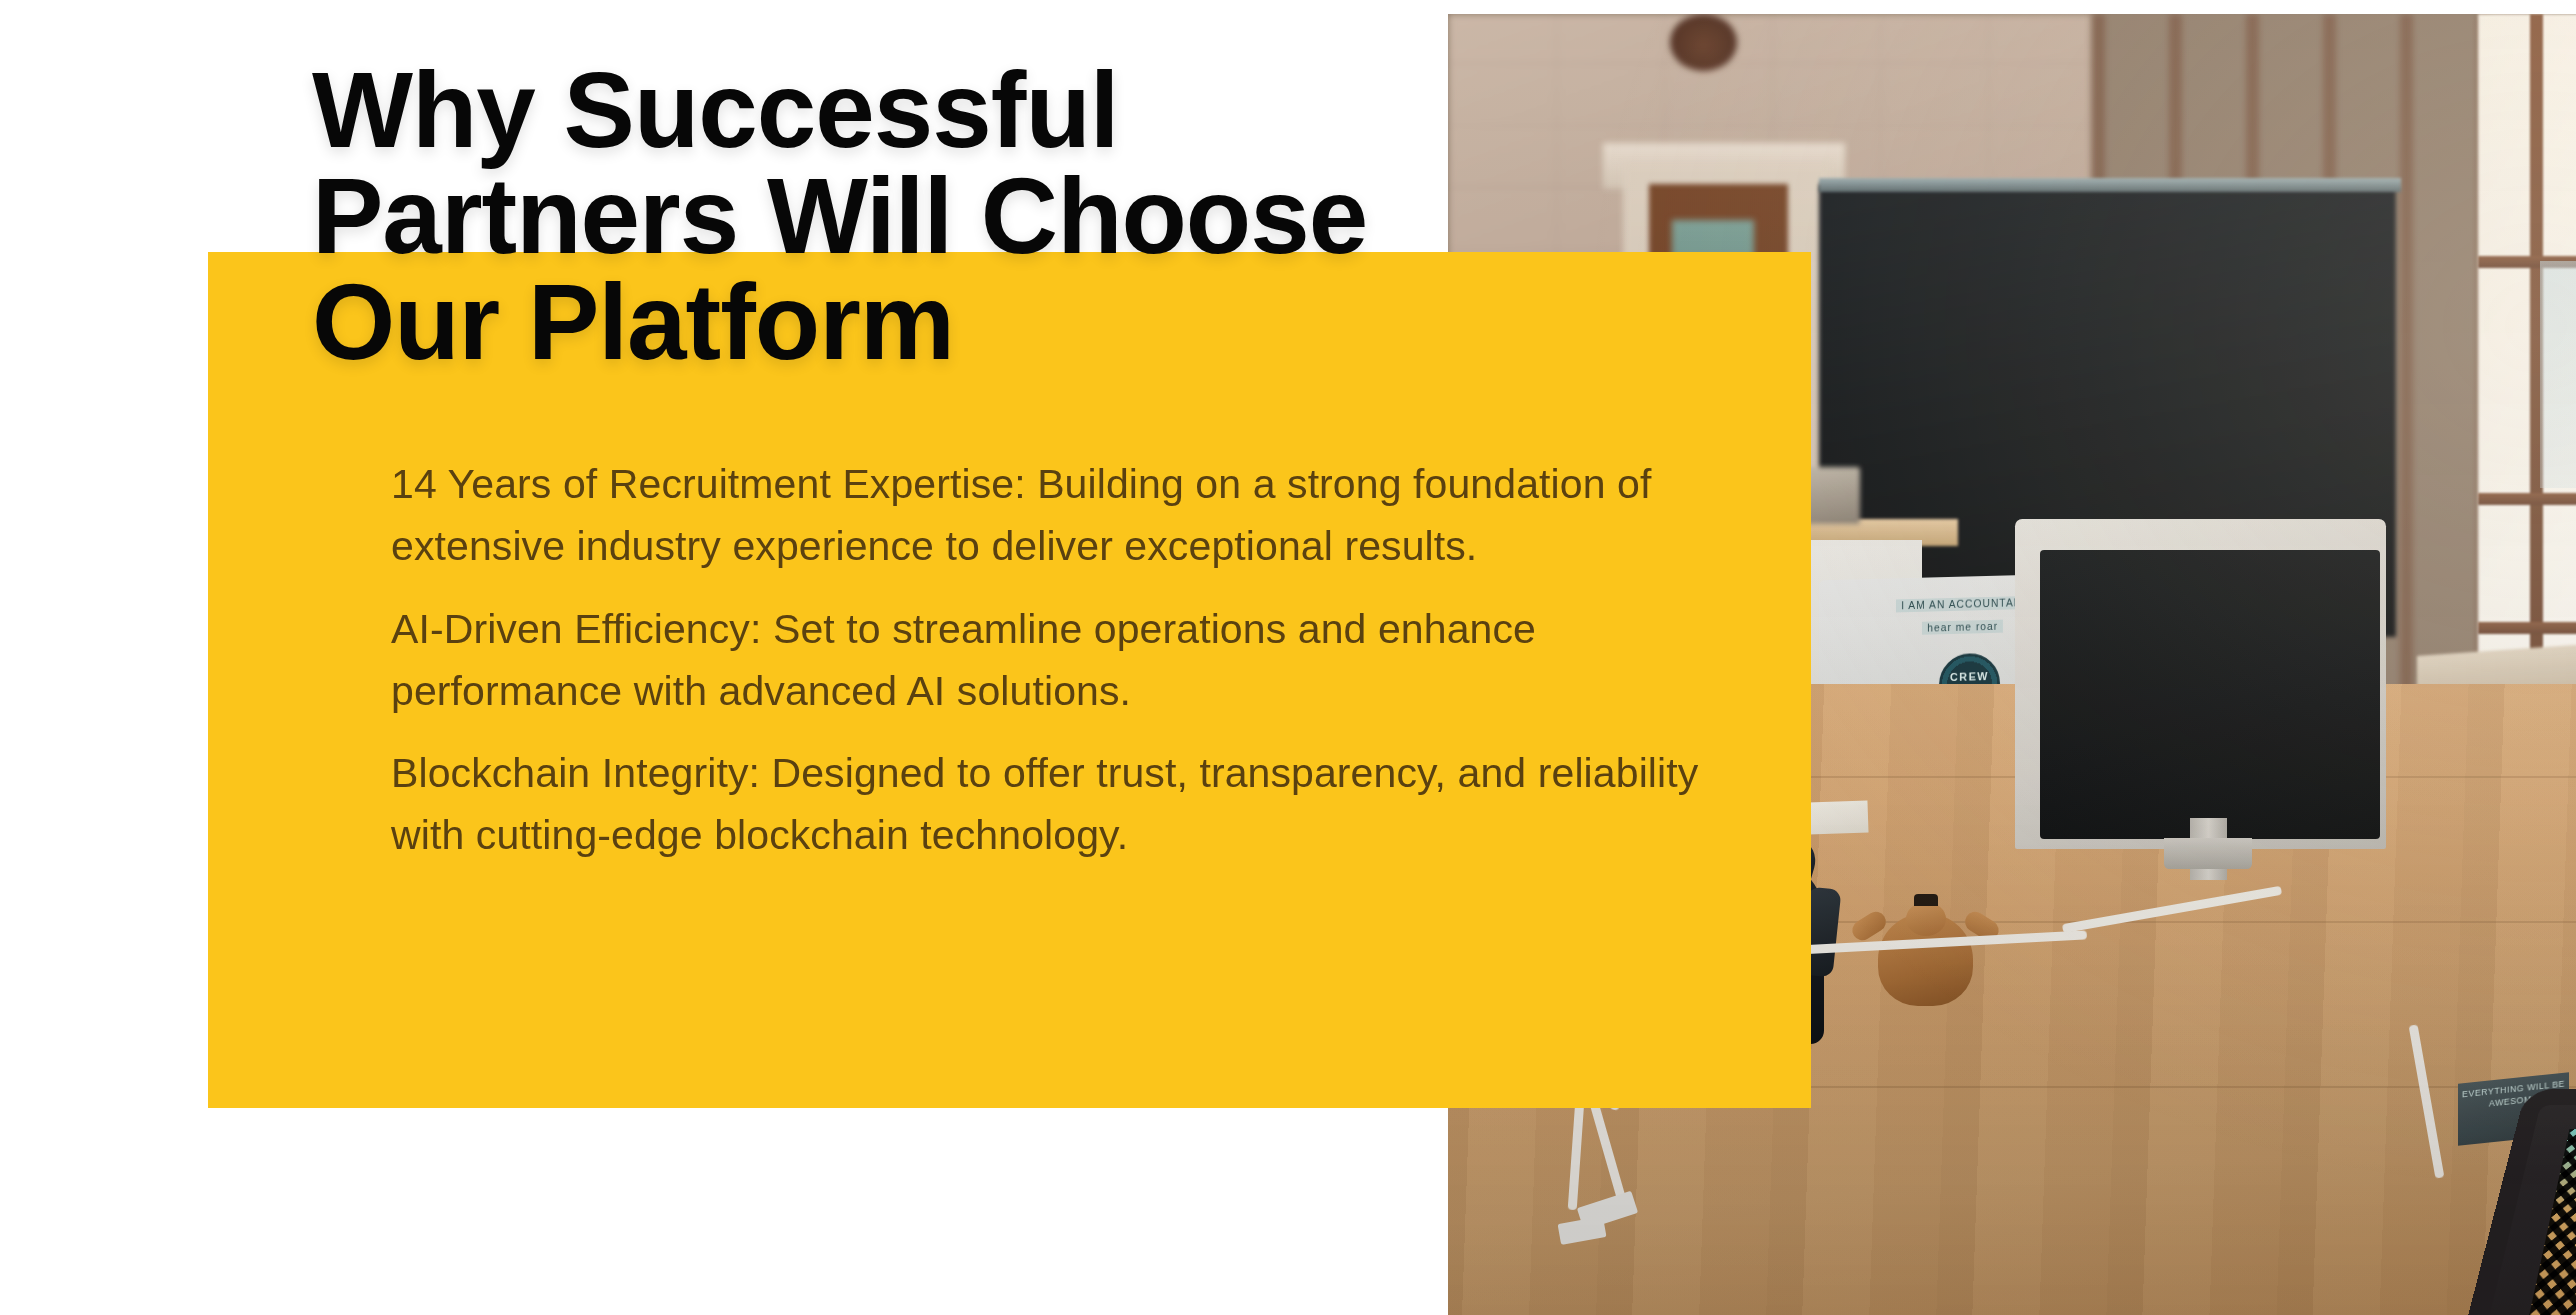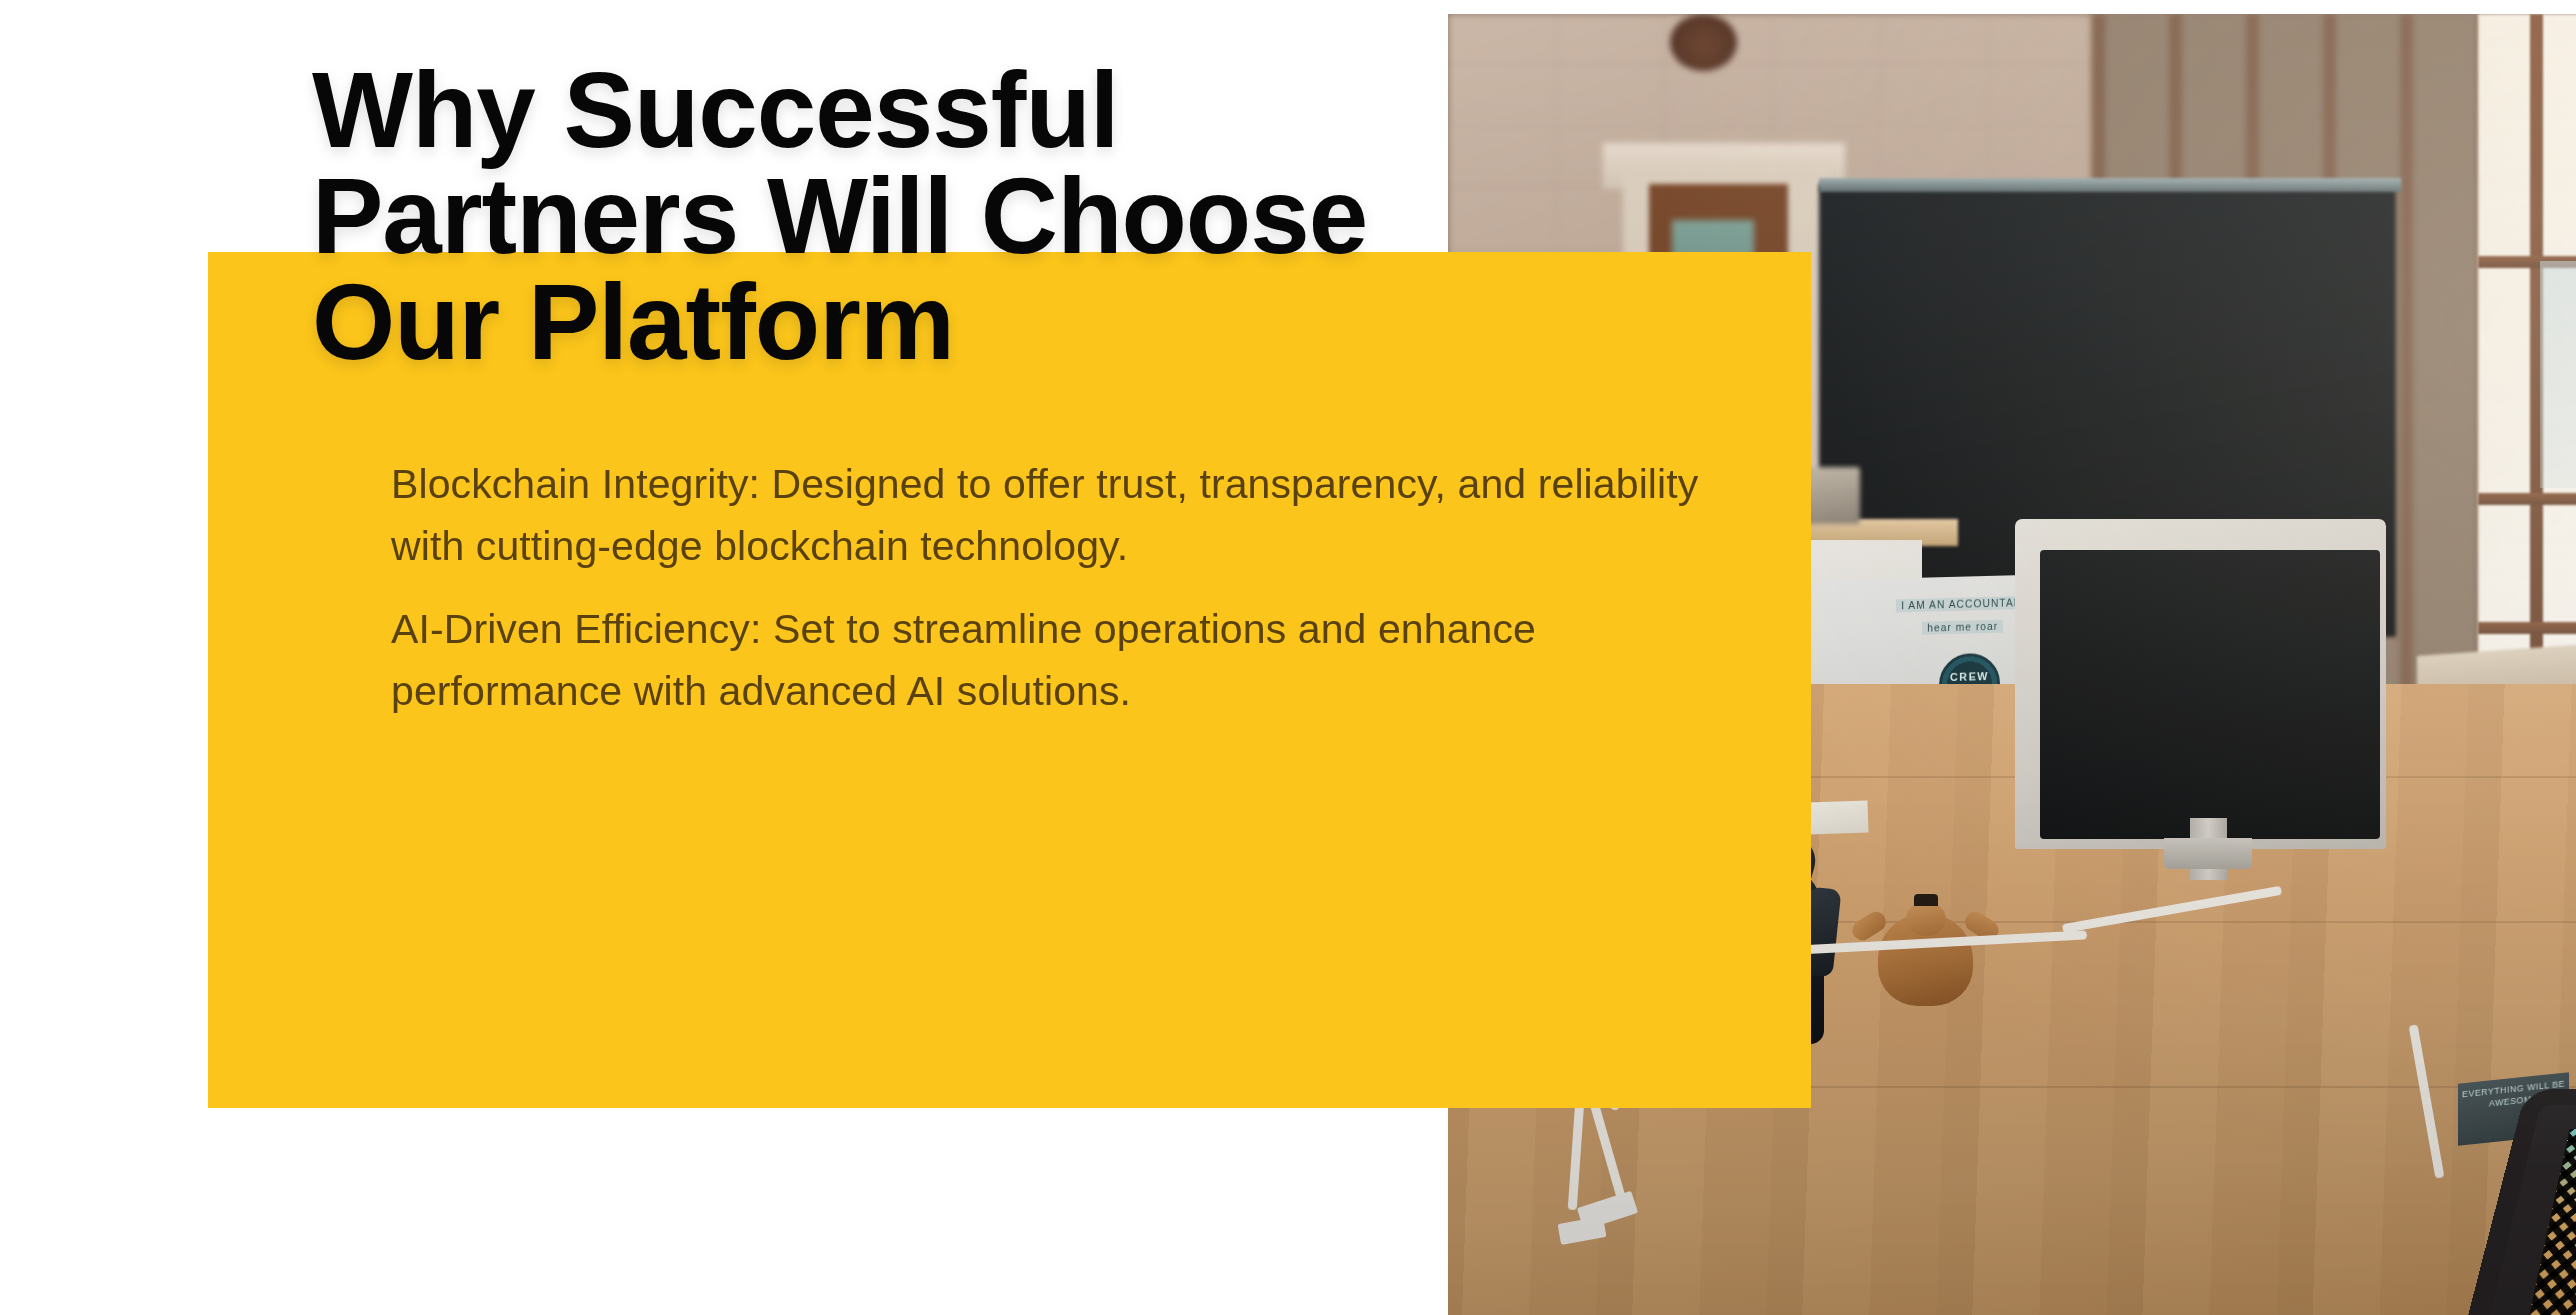--- a/index.html
+++ b/index.html
@@ -310,18 +310,19 @@
     <div class="photo-warm"></div>
   </div>
 
   <div class="yellow-card"></div>
 
   <h1 class="headline">Why Successful
 Partners Will Choose
 Our Platform</h1>
 
   <div class="body-wrap">
+    <p class="body-para">14 Years of Recruitment Expertise: Building on a strong foundation of extensive industry experience to deliver exceptional results.</p>
+    <p class="body-para">AI-Driven Efficiency: Set to streamline operations and enhance performance with advanced AI solutions.</p>
     <p class="body-para">Blockchain Integrity: Designed to offer trust, transparency, and reliability with cutting-edge blockchain technology.</p>
-    <p class="body-para">AI-Driven Efficiency: Set to streamline operations and enhance performance with advanced AI solutions.</p>
   </div>
 
 </div>
 
 
 </body></html>

